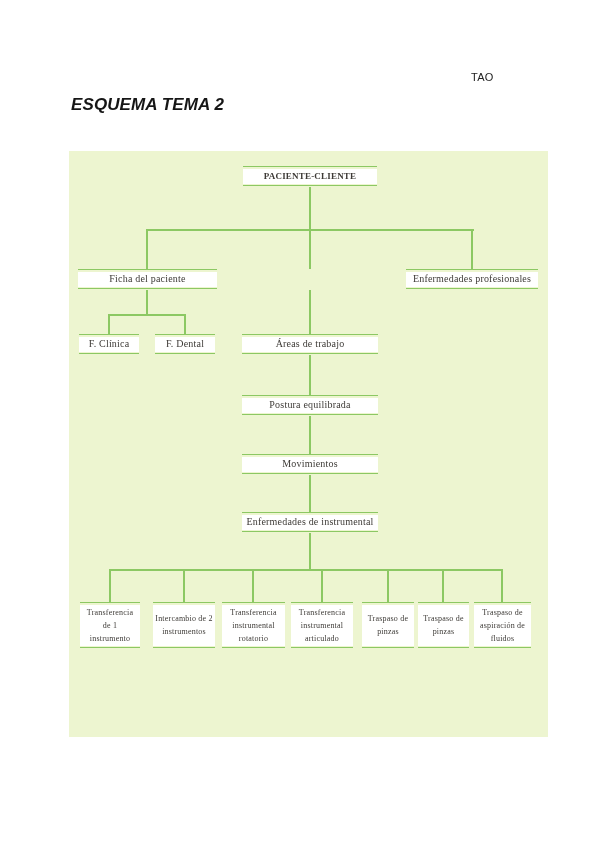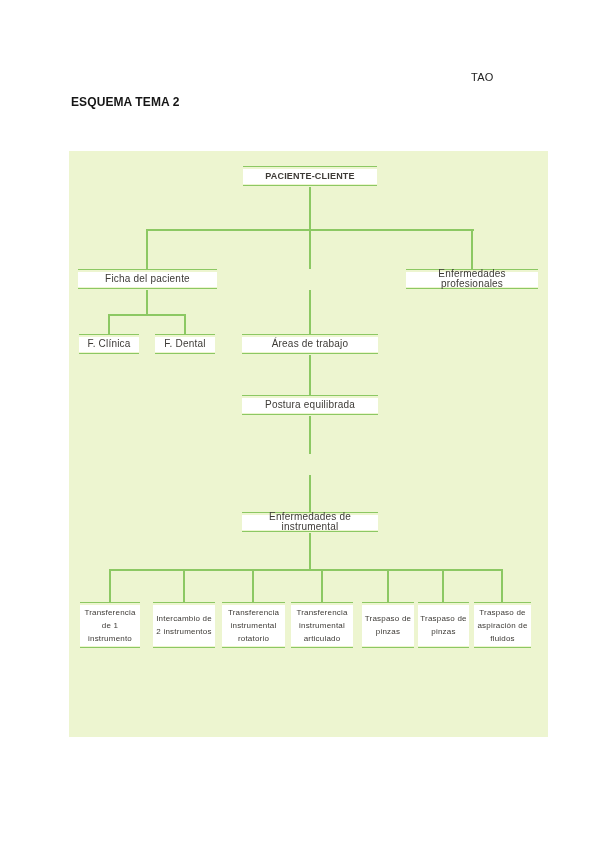--- a/index.html
+++ b/index.html
@@ -8,21 +8,21 @@
     font-family:"Liberation Sans", sans-serif;
     -webkit-font-smoothing:antialiased;
   }
   .page{position:absolute;inset:0;padding-left:26px;}
   .corner-label{
     position:absolute;left:471px;top:71px;
     font-size:11px;color:#222;letter-spacing:0.3px;
   }
   .page-title{
     position:absolute;left:71px;top:95px;margin:0;
-    font-size:12px;font-weight:700;color:#161616;letter-spacing:0.1px;
+    font-size:17px;font-weight:700;color:#161616;letter-spacing:0.1px;font-style:italic;
   }
   
   .section-bar{
     position:absolute;left:69px;top:129px;width:479px;height:22px;
     background:#75564B;border-bottom:2px solid #57423A;
     display:flex;align-items:stretch;box-sizing:border-box;
   }
   .bullet{
     width:23px;background:#5BB431;flex:0 0 23px;
     display:flex;align-items:center;justify-content:center;
@@ -34,20 +34,21 @@
   }
   
   .panel{
     position:absolute;left:69px;top:151px;width:479px;height:586px;
     background:#EDF5D0;
   }
   .node{
     position:absolute;box-sizing:border-box;
     border-top:1.5px solid #8CC863;border-bottom:1.5px solid #8CC863;
     padding:1.5px 0;
+    font-family:Liberation Serif, serif;
   }
   .node .inner{
     background:#ffffff;height:15px;
     display:flex;align-items:center;justify-content:center;text-align:center;
     font-size:10px;color:#3D3A36;letter-spacing:0.2px;line-height:1;
   }
   .node.root .inner{font-weight:700;font-size:9px;}
   .node.leaf .inner{
     height:41px;font-size:8px;line-height:13px;padding:0 2px;
   }
@@ -108,20 +109,23 @@
     <div class="node" style="left:86px;top:183px;width:60px">
       <div class="inner">F. Dental</div>
     </div>
 
     <div class="node" style="left:173px;top:183px;width:136px">
       <div class="inner">Áreas de trabajo</div>
     </div>
     <div class="node" style="left:173px;top:244px;width:136px">
       <div class="inner">Postura equilibrada</div>
     </div>
+    <div class="node" style="left:173px;top:303px;width:136px">
+      <div class="inner">Movimientos</div>
+    </div>
     <div class="node" style="left:173px;top:361px;width:136px">
       <div class="inner">Enfermedades de instrumental</div>
     </div>
 
     <div class="node leaf" style="left:11px;top:451px;width:60px">
       <div class="inner">Transferencia de 1 instrumento</div>
     </div>
     <div class="node leaf" style="left:84px;top:451px;width:62px">
       <div class="inner">Intercambio de 2 instrumentos</div>
     </div>

